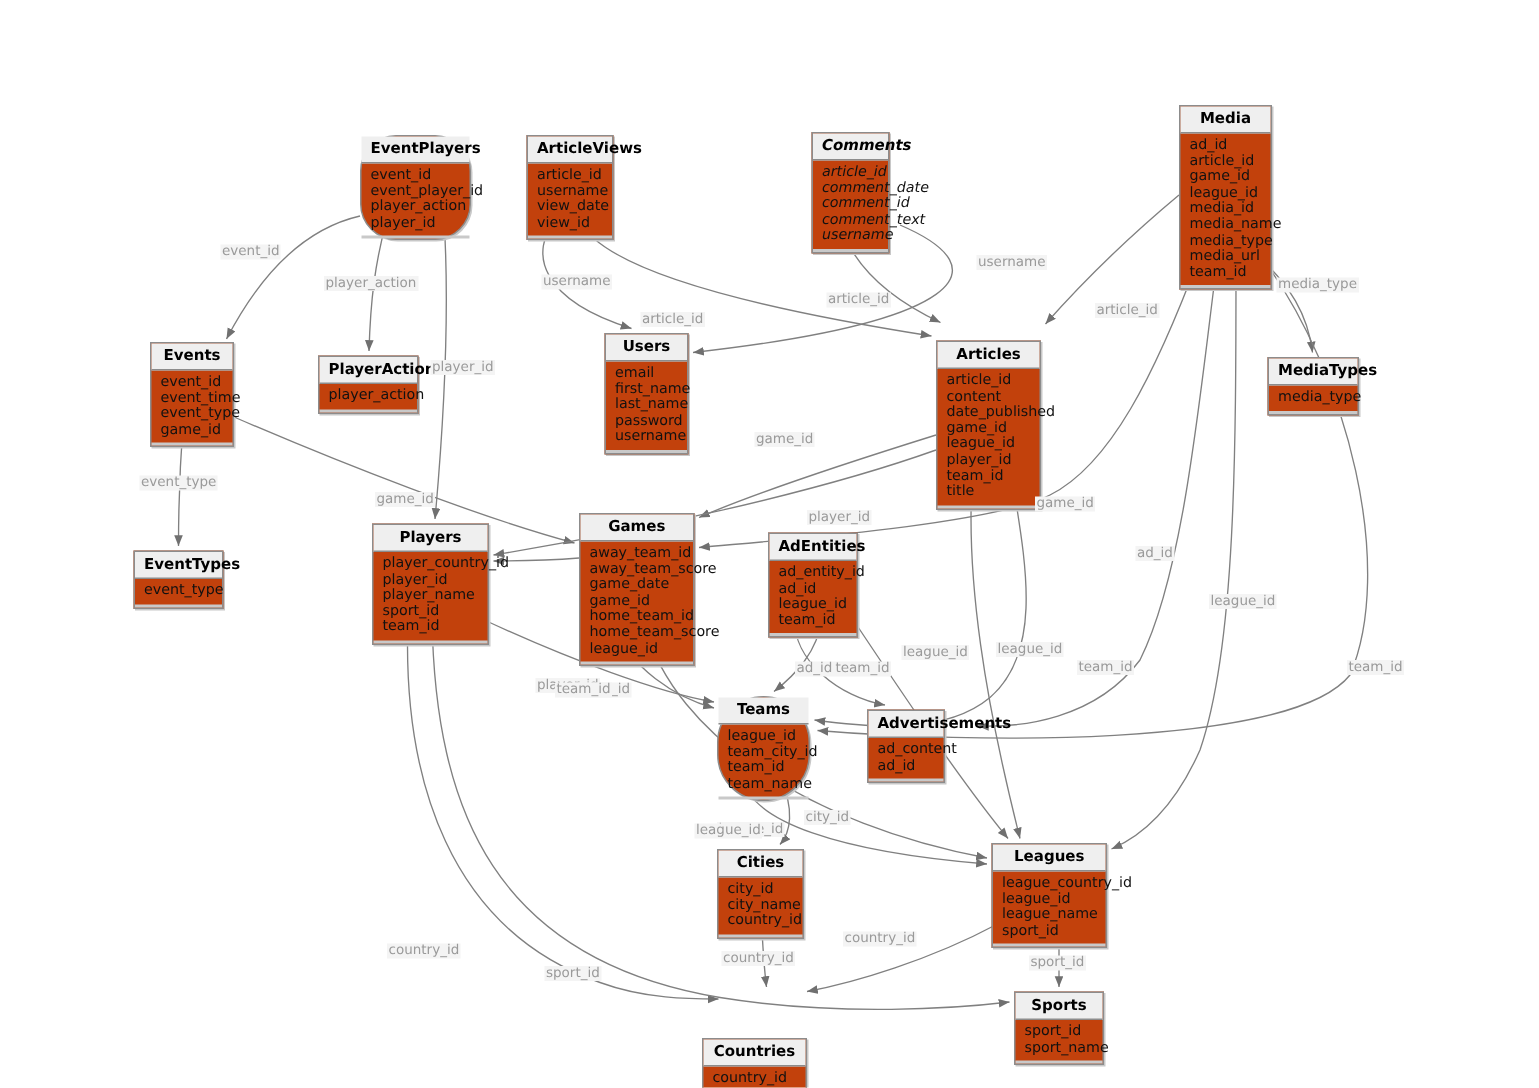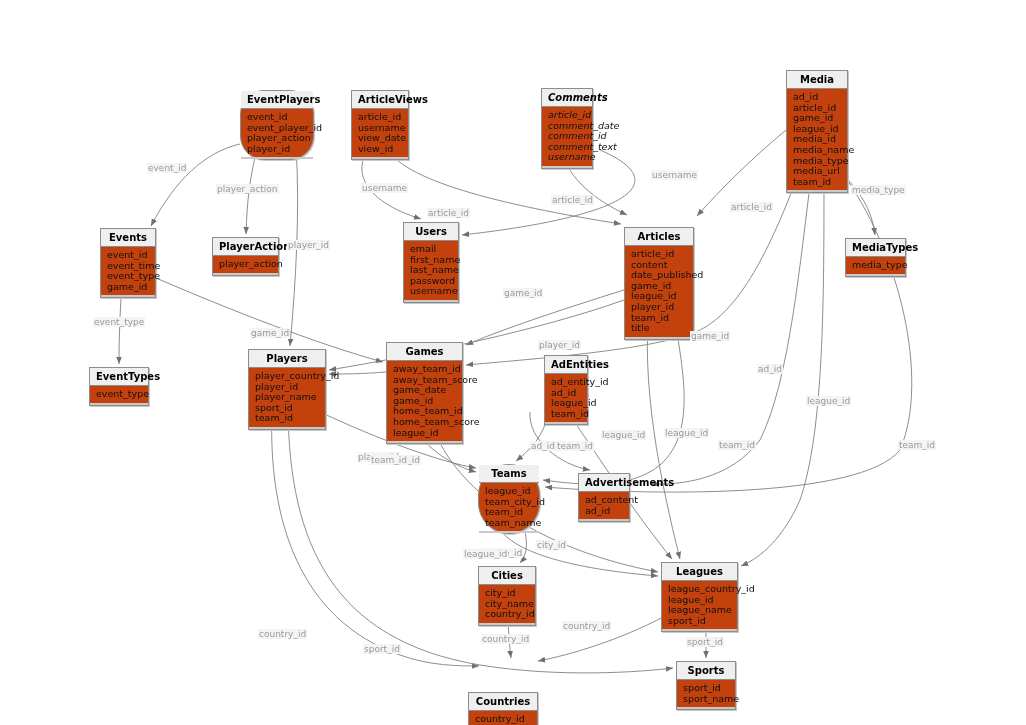--- a/index.html
+++ b/index.html
@@ -171,21 +171,21 @@
         <div class="ebody">
           <div class="attr">away_team_id</div>
           <div class="attr">away_team_score</div>
           <div class="attr">game_date</div>
           <div class="attr">game_id</div>
           <div class="attr">home_team_id</div>
           <div class="attr">home_team_score</div>
           <div class="attr">league_id</div>
         </div>
       </div>
-      <div class="entity" style="left: 512px; top: 355px; width: 44px; margin-left: 32px;">
+      <div class="entity" style="left: 512px; top: 355px; width: 60px;">
         <div class="ehead">AdEntities</div>
         <div class="ebody">
           <div class="attr">ad_entity_id</div>
           <div class="attr">ad_id</div>
           <div class="attr">league_id</div>
           <div class="attr">team_id</div>
         </div>
       </div>
       <div class="entity" style="left: 478px; top: 464px; width: 62px; border-radius: 31px;">
         <div class="ehead">Teams</div>

